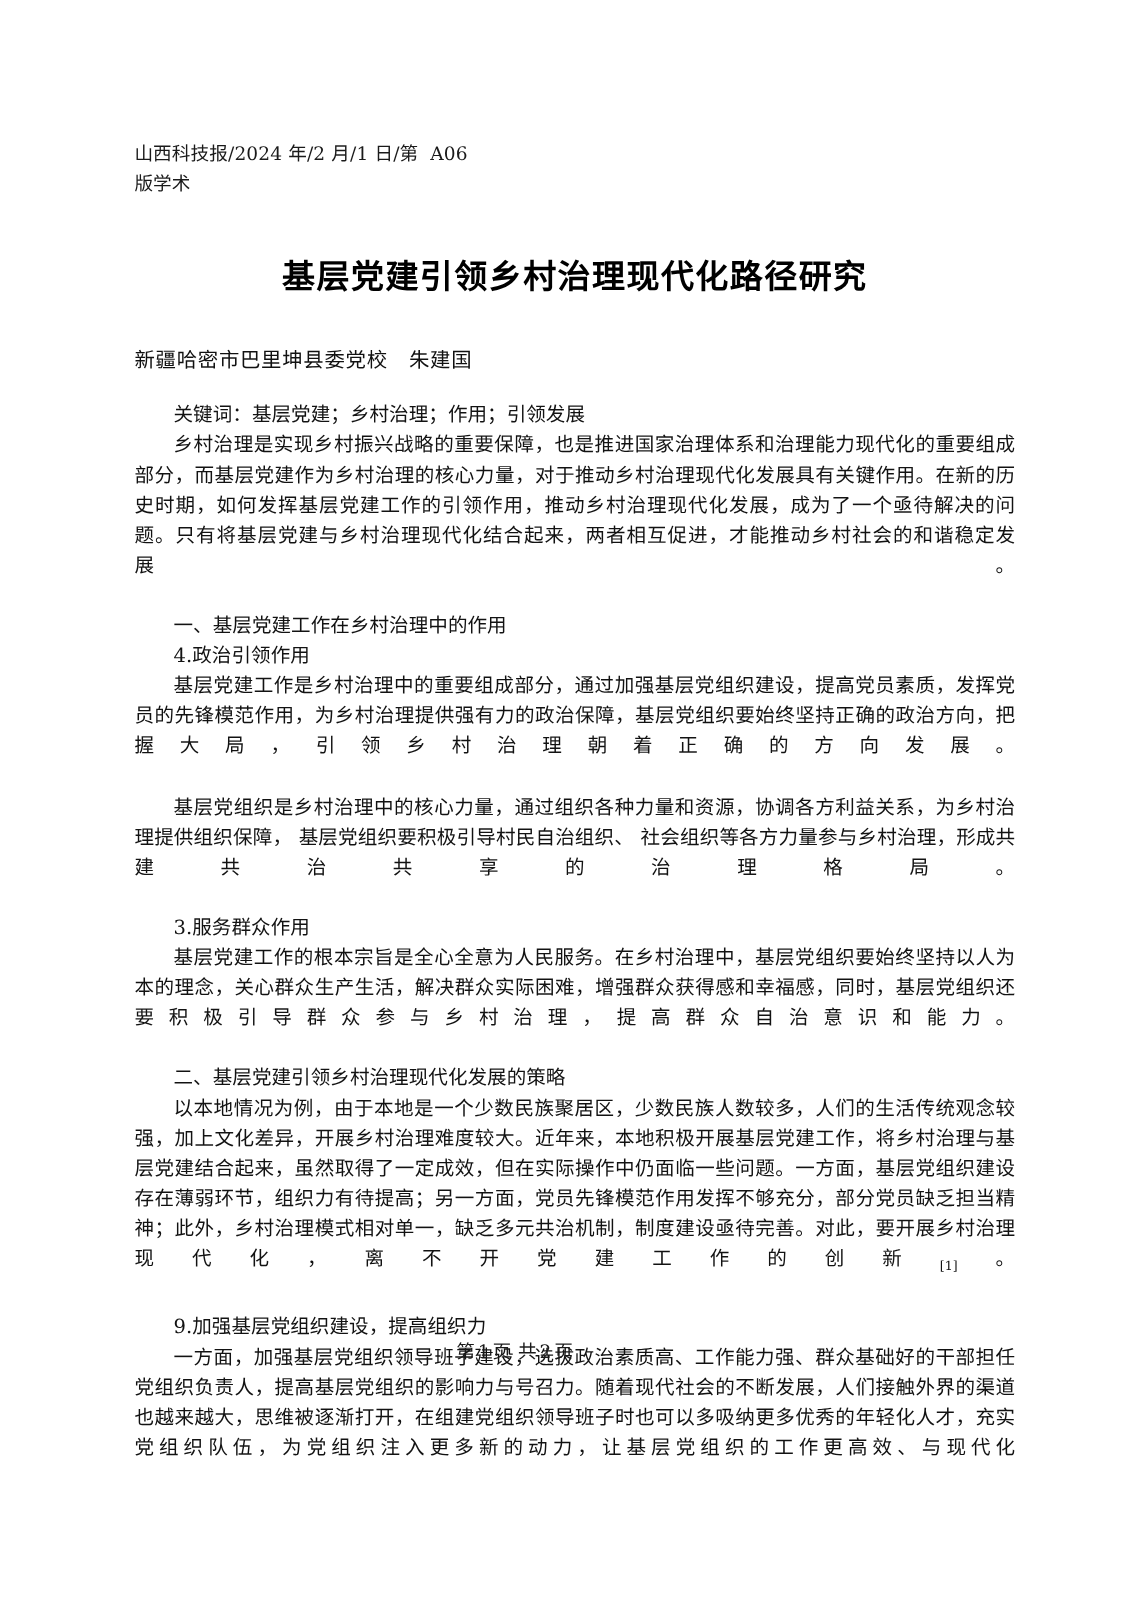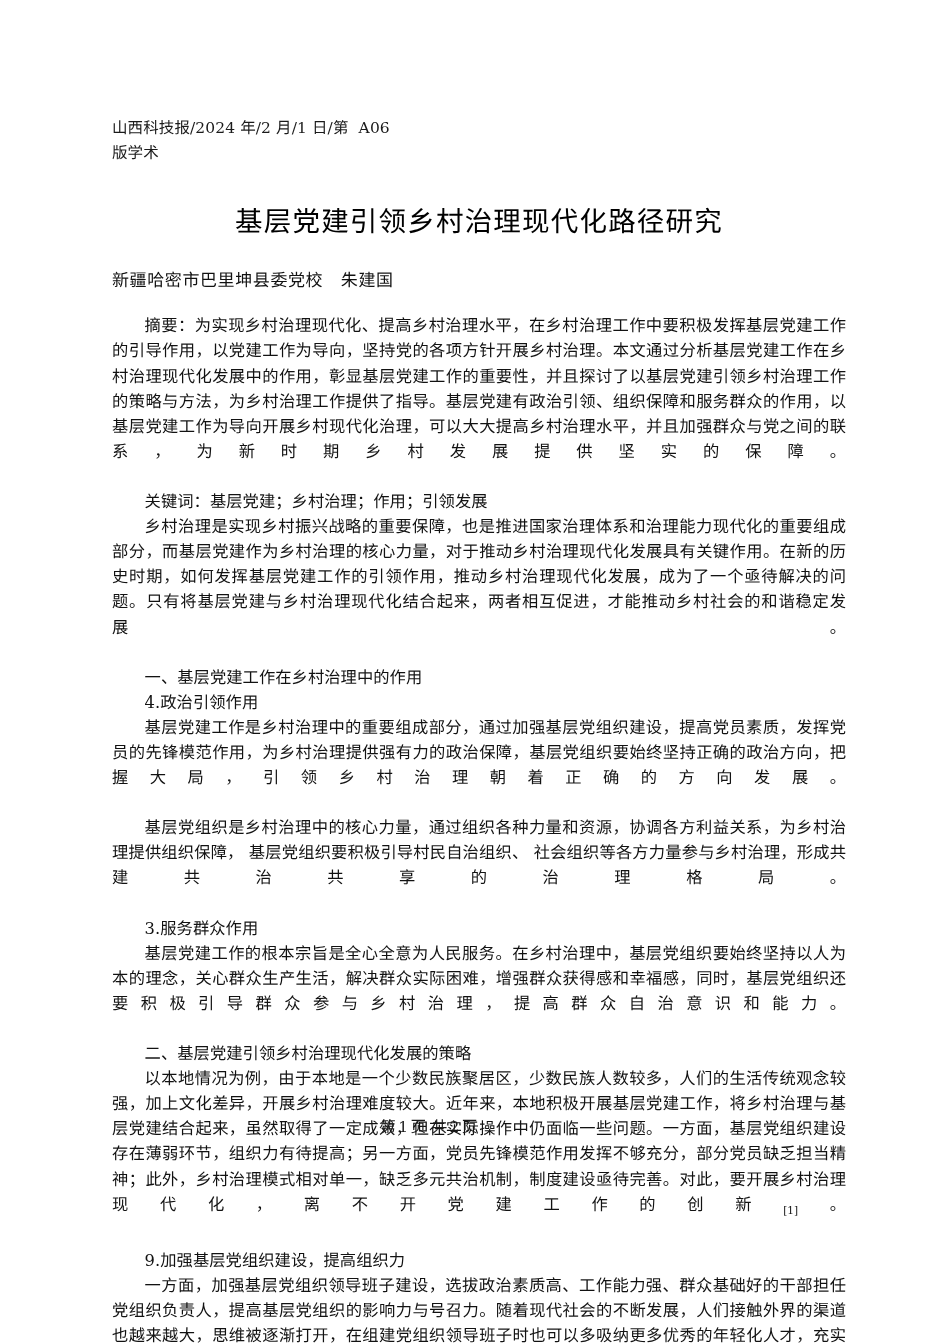--- a/index.html
+++ b/index.html
@@ -35,25 +35,25 @@
   .masthead {
     font-size: 15.5px;
     line-height: 25px;
     letter-spacing: 0.1px;
     color: #1a1a1a;
     white-space: pre-wrap;
   }
 
   
   .doc-title {
-    margin: 6px;
+    margin: 16px;
     padding-top: 32px;
     text-align: center;
     font-size: 27.5px;
-    font-weight: normal;
+    font-weight: bold;
     letter-spacing: 1.2px;
     line-height: 1.25;
     color: #000;
   }
 
   
   .byline {
     font-size: 17px;
     font-weight: normal;
     letter-spacing: 0.6px;
@@ -114,21 +114,20 @@
 
     <div class="masthead">山西科技报/2024 年/2 月/1 日/第  A06
 版学术</div>
 
     <h1 class="doc-title">基层党建引领乡村治理现代化路径研究</h1>
 
     <div class="byline">新疆哈密市巴里坤县委党校　朱建国</div>
 
     <div class="body-block">
 
-      <p class="para">摘要：为实现乡村治理现代化、提高乡村治理水平，在乡村治理工作中要积极发挥基层党建工作的引导作用，以党建工作为导向，坚持党的各项方针开展乡村治理。本文通过分析基层党建工作在乡村治理现代化发展中的作用，彰显基层党建工作的重要性，并且探讨了以基层党建引领乡村治理工作的策略与方法，为乡村治理工作提供了指导。基层党建有政治引领、组织保障和服务群众的作用，以基层党建工作为导向开展乡村现代化治理，可以大大提高乡村治理水平，并且加强群众与党之间的联系，为新时期乡村发展提供坚实的保障。</p>
 
       <p class="para nostretch">关键词：基层党建；乡村治理；作用；引领发展</p>
 
       <p class="para">乡村治理是实现乡村振兴战略的重要保障，也是推进国家治理体系和治理能力现代化的重要组成部分，而基层党建作为乡村治理的核心力量，对于推动乡村治理现代化发展具有关键作用。在新的历史时期，如何发挥基层党建工作的引领作用，推动乡村治理现代化发展，成为了一个亟待解决的问题。只有将基层党建与乡村治理现代化结合起来，两者相互促进，才能推动乡村社会的和谐稳定发展。</p>
 
       <p class="para nostretch">一、基层党建工作在乡村治理中的作用</p>
 
       <p class="para nostretch">4.政治引领作用</p>
 
       <p class="para">基层党建工作是乡村治理中的重要组成部分，通过加强基层党组织建设，提高党员素质，发挥党员的先锋模范作用，为乡村治理提供强有力的政治保障，基层党组织要始终坚持正确的政治方向，把握大局，引领乡村治理朝着正确的方向发展。</p>

